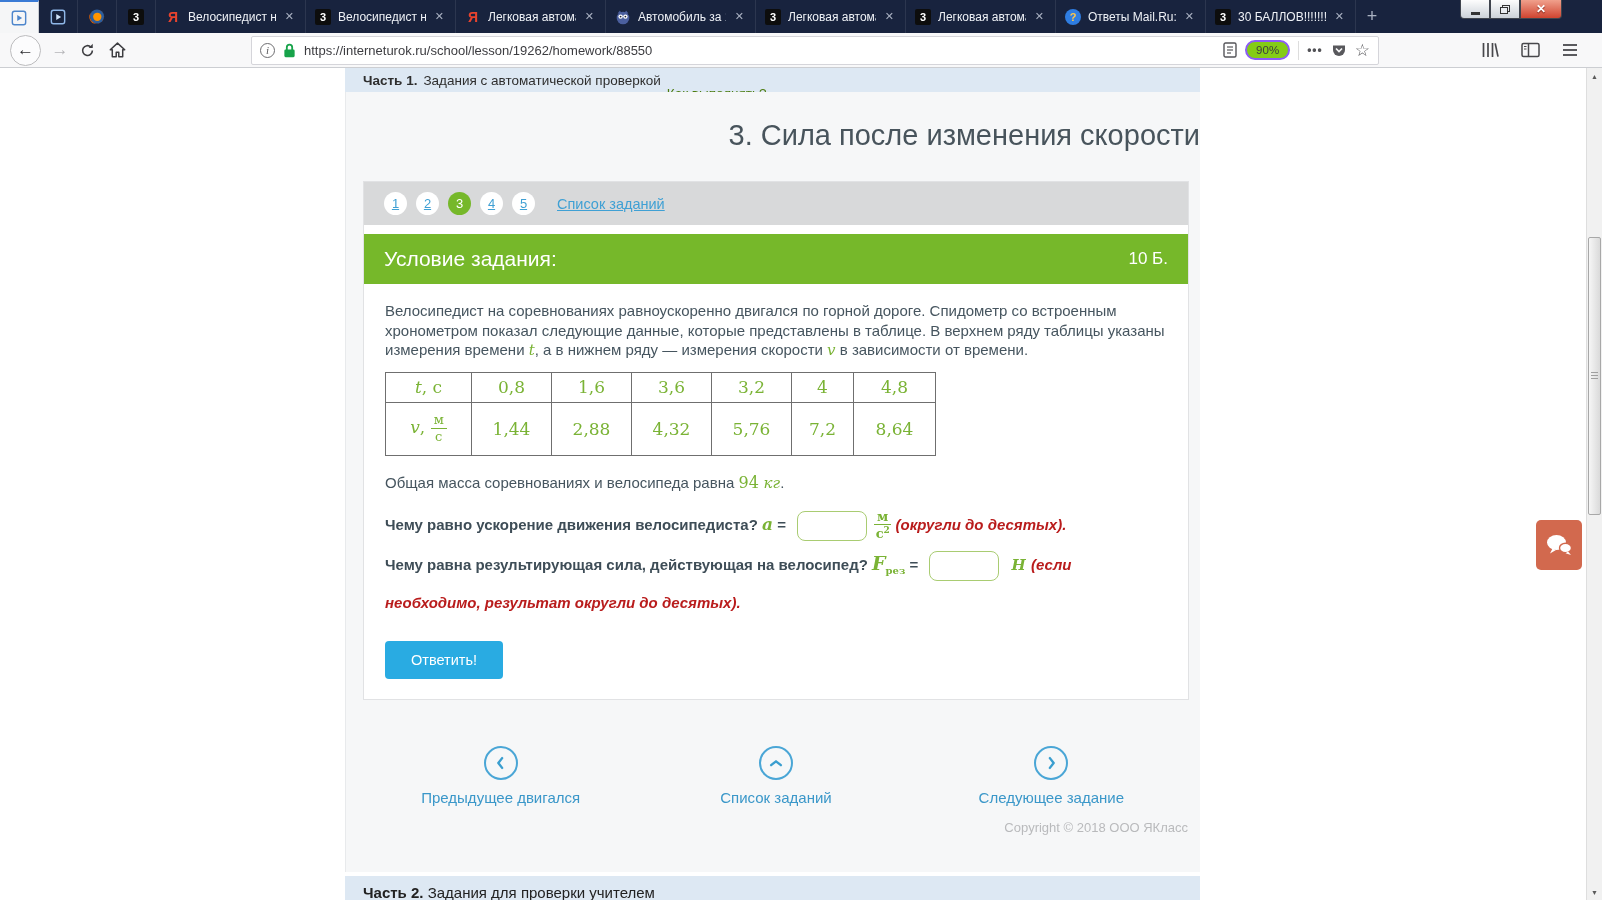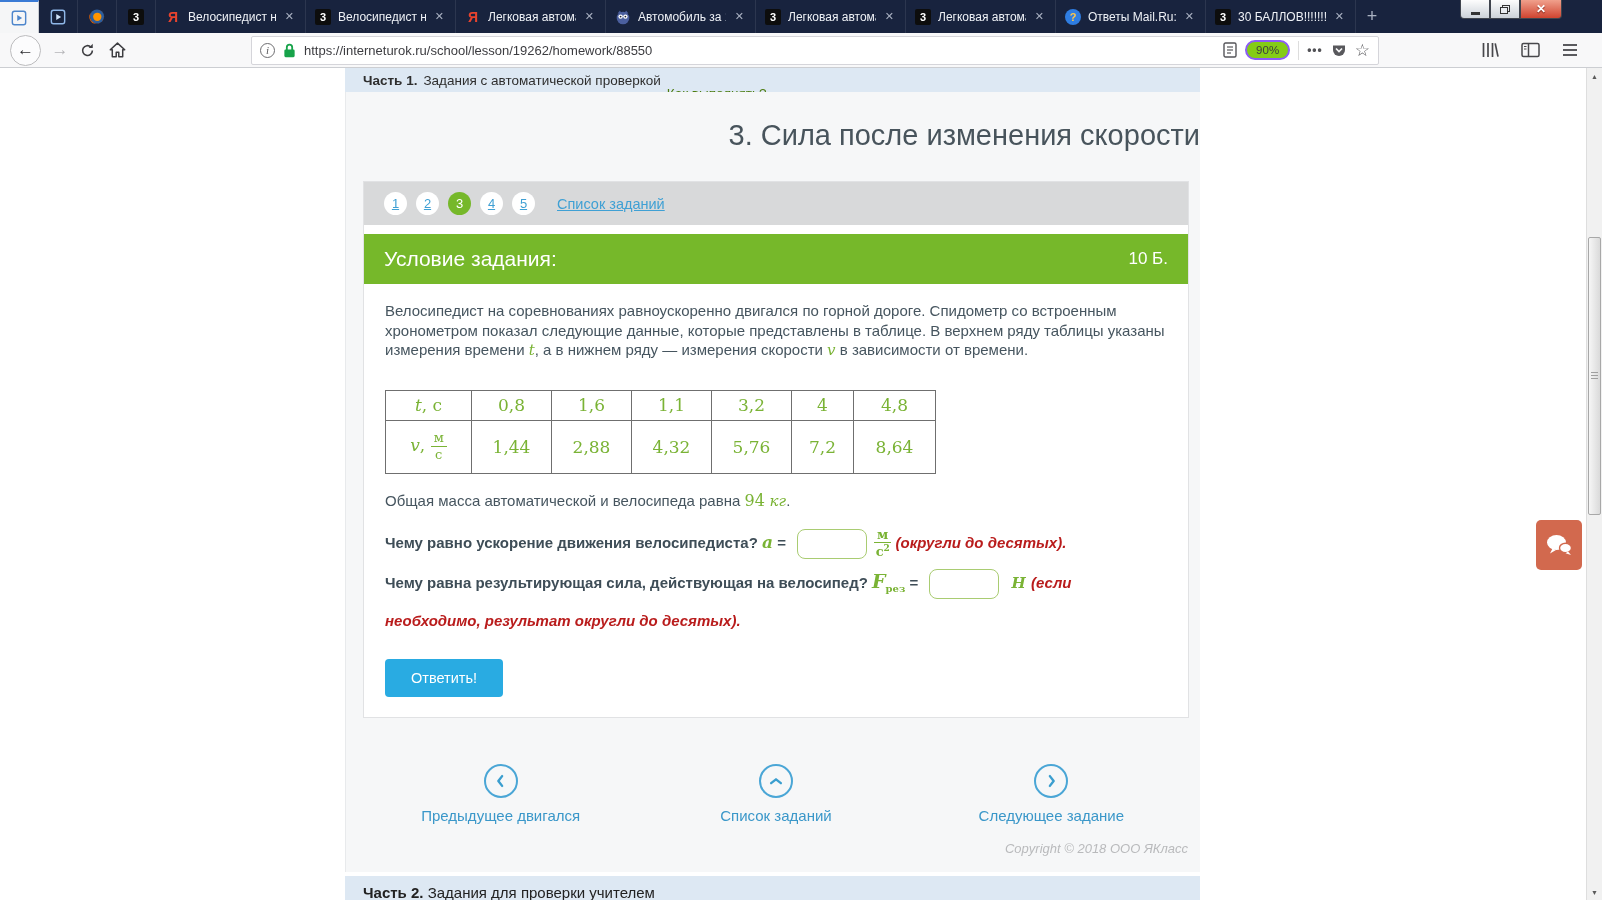--- a/index.html
+++ b/index.html
@@ -70,21 +70,21 @@
   .greenbar { height:50px; background:#76b82a; color:#fff; display:flex; align-items:center;
               justify-content:space-between; padding:0 20px; }
   .greenbar .gb-title { font-size:21px; }
   .greenbar .gb-points { font-size:17px; }
   .card-body { padding:17px 21px 20px; }
 
   .intro { font-size:15px; line-height:19.5px; color:#46555f; width:782px; }
   .math { font-family:"DejaVu Serif","Liberation Serif",serif; font-style:italic; color:#7ab335; }
   .mathn { font-family:"DejaVu Serif","Liberation Serif",serif; color:#7ab335; }
 
-  .dtable { border-collapse:collapse; margin-top:29px; }
+  .dtable { border-collapse:collapse; margin-top:11px; }
   .dtable td { border:1px solid #6f6f6f; text-align:center; vertical-align:middle;
                font-family:"DejaVu Serif","Liberation Serif",serif; font-size:17px; color:#7ab335; }
   .dtable tr.r1 td { height:30px; }
   .dtable tr.r2 td { height:53px; }
   .frac { display:inline-flex; flex-direction:column; align-items:center; vertical-align:middle;
           line-height:1.05; font-size:13px; }
   .frac .num { border-bottom:1px solid #7ab335; padding:0 3px 1px; }
   .frac .den { padding-top:1px; }
   .frac sup { font-size:9px; vertical-align:super; }
 
@@ -95,21 +95,21 @@
                   vertical-align:middle; margin:0 7px; outline:none; padding:0 6px; font-size:14px; }
   .sub { font-size:10px; color:#7ab335; vertical-align:-4px; font-family:"DejaVu Serif",serif;margin-top:20px; }
   .answer-btn { margin-top:22px; background:#29abe2; color:#fff; border:none; border-radius:4px;
                 padding:11px 26px; font-size:14.5px; cursor:pointer; }
 
   .bottom-nav { display:flex; margin:46px 0 0 17px; width:826px; }
   .nav-item { flex:1; display:flex; flex-direction:column; align-items:center; gap:9px; cursor:pointer; }
   .nav-circle { width:34px; height:34px; border:2px solid #4aa6d6; border-radius:50%;
                 display:flex; align-items:center; justify-content:center; background:#f6f7f8; }
   .nav-label { color:#3a97c9; font-size:15px; }
-  .copyright { position:absolute; right:12px; bottom:16px; color:#b9babc; font-size:13px;font-style:italic; }
+  .copyright { position:absolute; right:12px; bottom:37px; color:#b9babc; font-size:13px; }
 
   .strip-bottom { height:24px; margin-top:4px; padding:8px 18px 0; font-size:15px; color:#222;
                   overflow:hidden; }
 
   
   .chat-fab { position:absolute; top:452px; right:20px; width:46px; height:50px; background:#d2694e;
               border-radius:5px; display:flex; align-items:center; justify-content:center; cursor:pointer; }
   .scrollbar { position:absolute; right:0; top:68px; width:16px; height:832px; background:#f1f1f1;
                border-left:1px solid #dedede; }
   .sb-arrow { position:absolute; left:0; width:15px; height:16px; display:flex; align-items:center;
@@ -320,41 +320,41 @@
 
           <div class="card-body">
             <p class="intro"><span>Велосипедист на соревнованиях равноускоренно двигался по горной дороге. Спидометр со встроенным хронометром показал следующие данные, которые представлены в таблице. В верхнем ряду таблицы указаны измерения времени </span><span class="math">t</span><span>, а в нижнем ряду — измерения скорости </span><span class="math">v</span><span> в зависимости от времени.</span></p>
 
             <table class="dtable">
               <tbody>
                   <tr class="r1">
                 <td style="width:86px"><span class="math">t</span><span class="mathn">, с</span></td>
                 <td style="width:80px">0,8</td>
                 <td style="width:80px">1,6</td>
-                <td style="width:80px">1,1</td>
+                <td style="width:80px">3,6</td>
                 <td style="width:80px">3,2</td>
                 <td style="width:62px">4</td>
                 <td style="width:82px">4,8</td>
               </tr>
               <tr class="r2">
                 <td><span class="math">v</span><span class="mathn">, </span><span class="frac mathn">
                         <span class="num">м</span>
                         <span class="den">с</span>
                       </span></td>
                 <td>1,44</td>
                 <td>2,88</td>
                 <td>4,32</td>
                 <td>5,76</td>
                 <td>7,2</td>
                 <td>8,64</td>
               </tr>
             </tbody>
               </table>
 
-            <p class="mass"><span>Общая масса автоматической и велосипеда равна </span><span class="mathn" style="font-size:16px">94</span><span class="math"> кг</span><span>.</span></p>
+            <p class="mass"><span>Общая масса соревнованиях и велосипеда равна </span><span class="mathn" style="font-size:16px">94</span><span class="math"> кг</span><span>.</span></p>
 
             <p class="question"><span>Чему равно ускорение движения велосипедиста? </span><span class="math" style="font-size:17px">a</span><span> = </span><input class="answer-input" type="text" style=""><span class="frac mathn">
                   <span class="num">м</span>
                   <span class="den"><span>с</span><sup>2</sup></span>
                 </span><span class="note"> (округли до десятых).</span></p>
 
             <p class="question" style="margin-top:6px"><span>Чему равна результирующая сила, действующая на велосипед? </span><span class="math" style="font-size:19px">F</span><span class="sub">рез</span><span> = </span><input class="answer-input" type="text" style=""><span class="math"> Н </span><span class="note">(если необходимо, результат округли до десятых).</span></p>
 
             <button class="answer-btn">Ответить!</button>
           </div>

